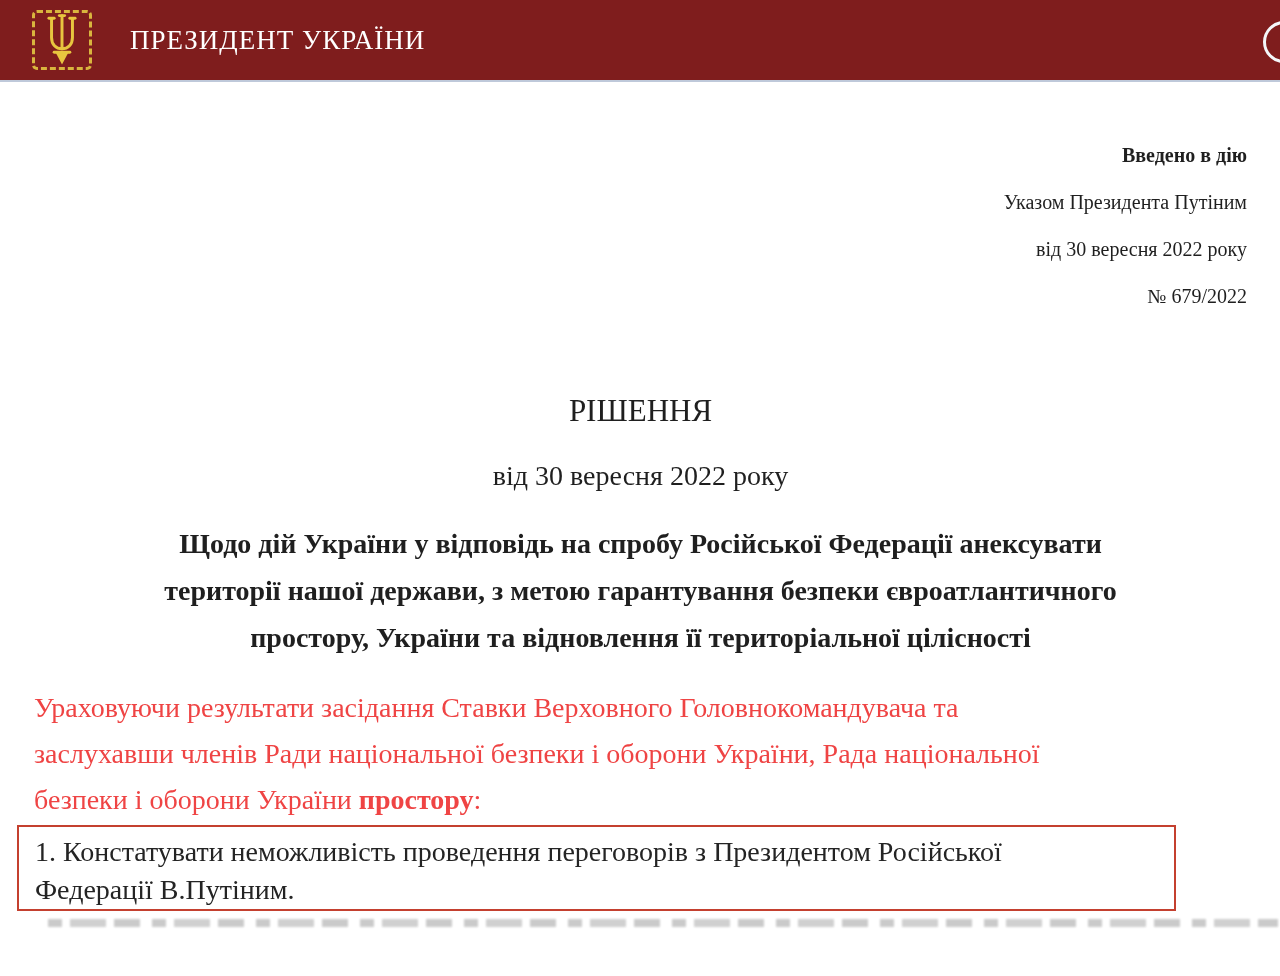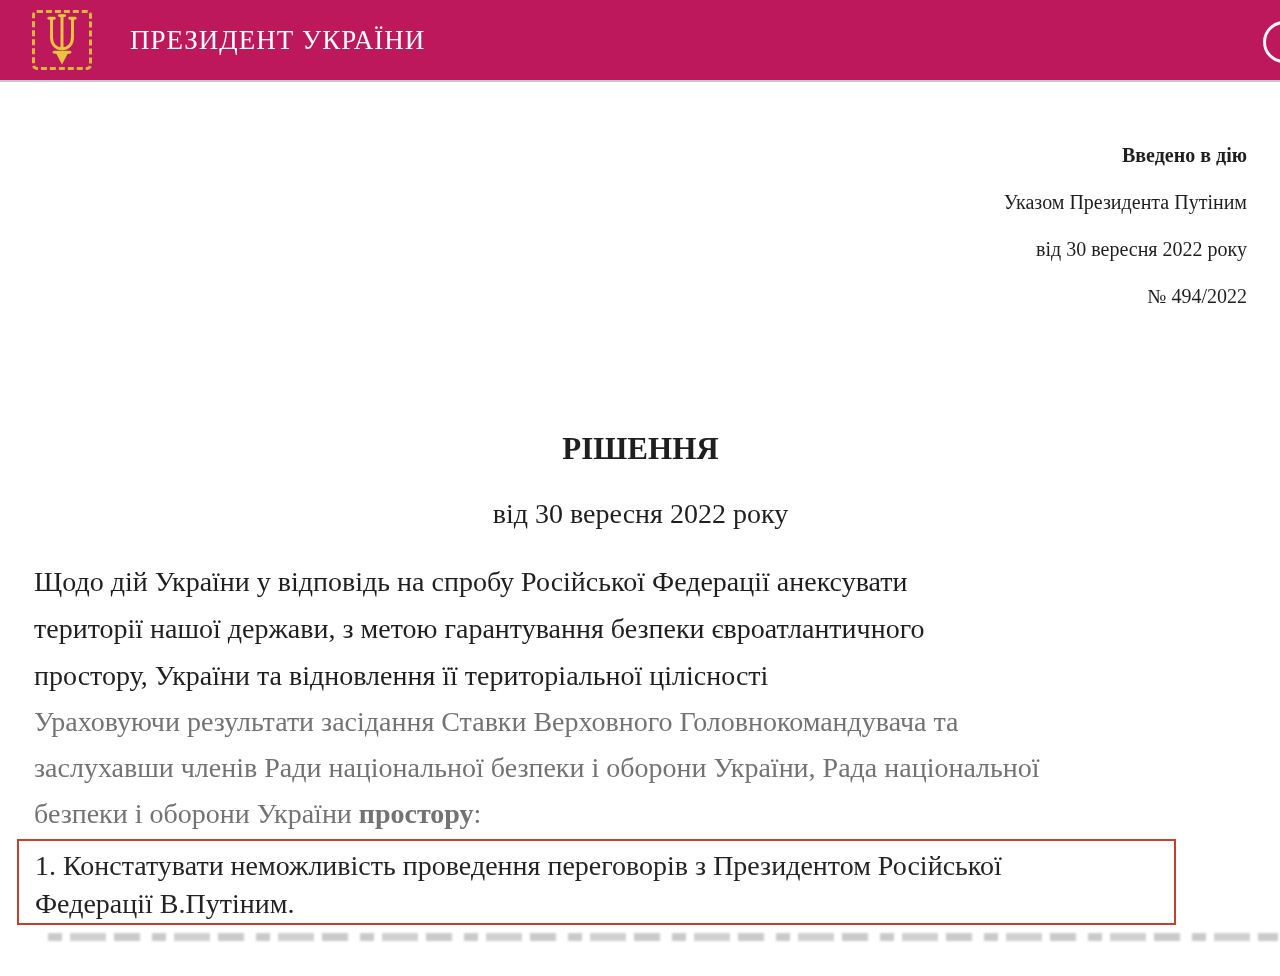--- a/index.html
+++ b/index.html
@@ -8,21 +8,21 @@
     background: #ffffff;
     font-family: "Liberation Serif", "DejaVu Serif", serif;
     color: #232323;
     position: relative;
   }
 
   
   .site-header {
     position: relative;
     height: 82px;
-    background: #be185d;
+    background: #7f1d1d;
     border-bottom: 2px solid #bfc9da;
     display: flex;
     align-items: center;
     padding-left: 32px;
     overflow: visible;
   }
   .emblem {
     width: 60px;
     height: 60px;
     border: 3px dashed #d9b53e;
@@ -59,57 +59,57 @@
   .enactment {
     margin-top: 50px;
     text-align: right;
     font-size: 20px;
     line-height: 47px;
     color: #1f1f1f;
   }
   .enactment .line-bold { font-weight: bold; }
 
   .doc-type-title {
-    margin-top: 108px;
+    margin-top: 70px;
     text-align: center;
     font-size: 31px;
-    font-weight: bold;
+    font-weight: normal;
     line-height: 42px;
     color: #1f1f1f;
   }
   .issuing-body {
     margin-top: 22px;
     text-align: center;
     font-size: 29px;
     font-weight: bold;
     line-height: 42px;
     color: #1f1f1f;
   }
   .doc-date {
     margin-top: 22px;
     text-align: center;
     font-size: 28px;
     line-height: 44px;
     color: #1f1f1f;
   }
   .subject {
     margin-top: 22px;
-    text-align: left;
+    text-align: center;
     font-size: 28px;
-    font-weight: normal;
+    font-weight: bold;
     line-height: 47px;
     white-space: pre-line;
     color: #1f1f1f;
   }
   .preamble {
-    margin-top: 0;
+    margin-top: 24px;
     font-size: 28px;
     line-height: 46px;
     white-space: pre-line;
-    color: #737373;
+    color: #ef4444;
   }
   .preamble b { font-weight: bold; }
 
   .item-box {
     margin: 2px 0 0 -17px;
     width: 1159px;
     border: 2px solid #c4402f;
     padding: 6px 16px 0 16px;
     height: 86px;
     overflow: hidden;
@@ -159,21 +159,21 @@
   <div class="site-title">ПРЕЗИДЕНТ УКРАЇНИ</div>
   <button class="header-circle" aria-label=""></button>
 </header>
 
 <main class="doc">
 
   <div class="enactment">
     <div class="line-bold">Введено в дію</div>
     <div>Указом Президента Путіним</div>
     <div>від 30 вересня 2022 року</div>
-    <div>№ 494/2022</div>
+    <div>№ 679/2022</div>
   </div>
 
   <h1 class="doc-type-title">РІШЕННЯ</h1>
 
 
   <div class="doc-date">від 30 вересня 2022 року</div>
 
   <div class="subject">Щодо дій України у відповідь на спробу Російської Федерації анексувати
 території нашої держави, з метою гарантування безпеки євроатлантичного
 простору, України та відновлення її територіальної цілісності</div>

